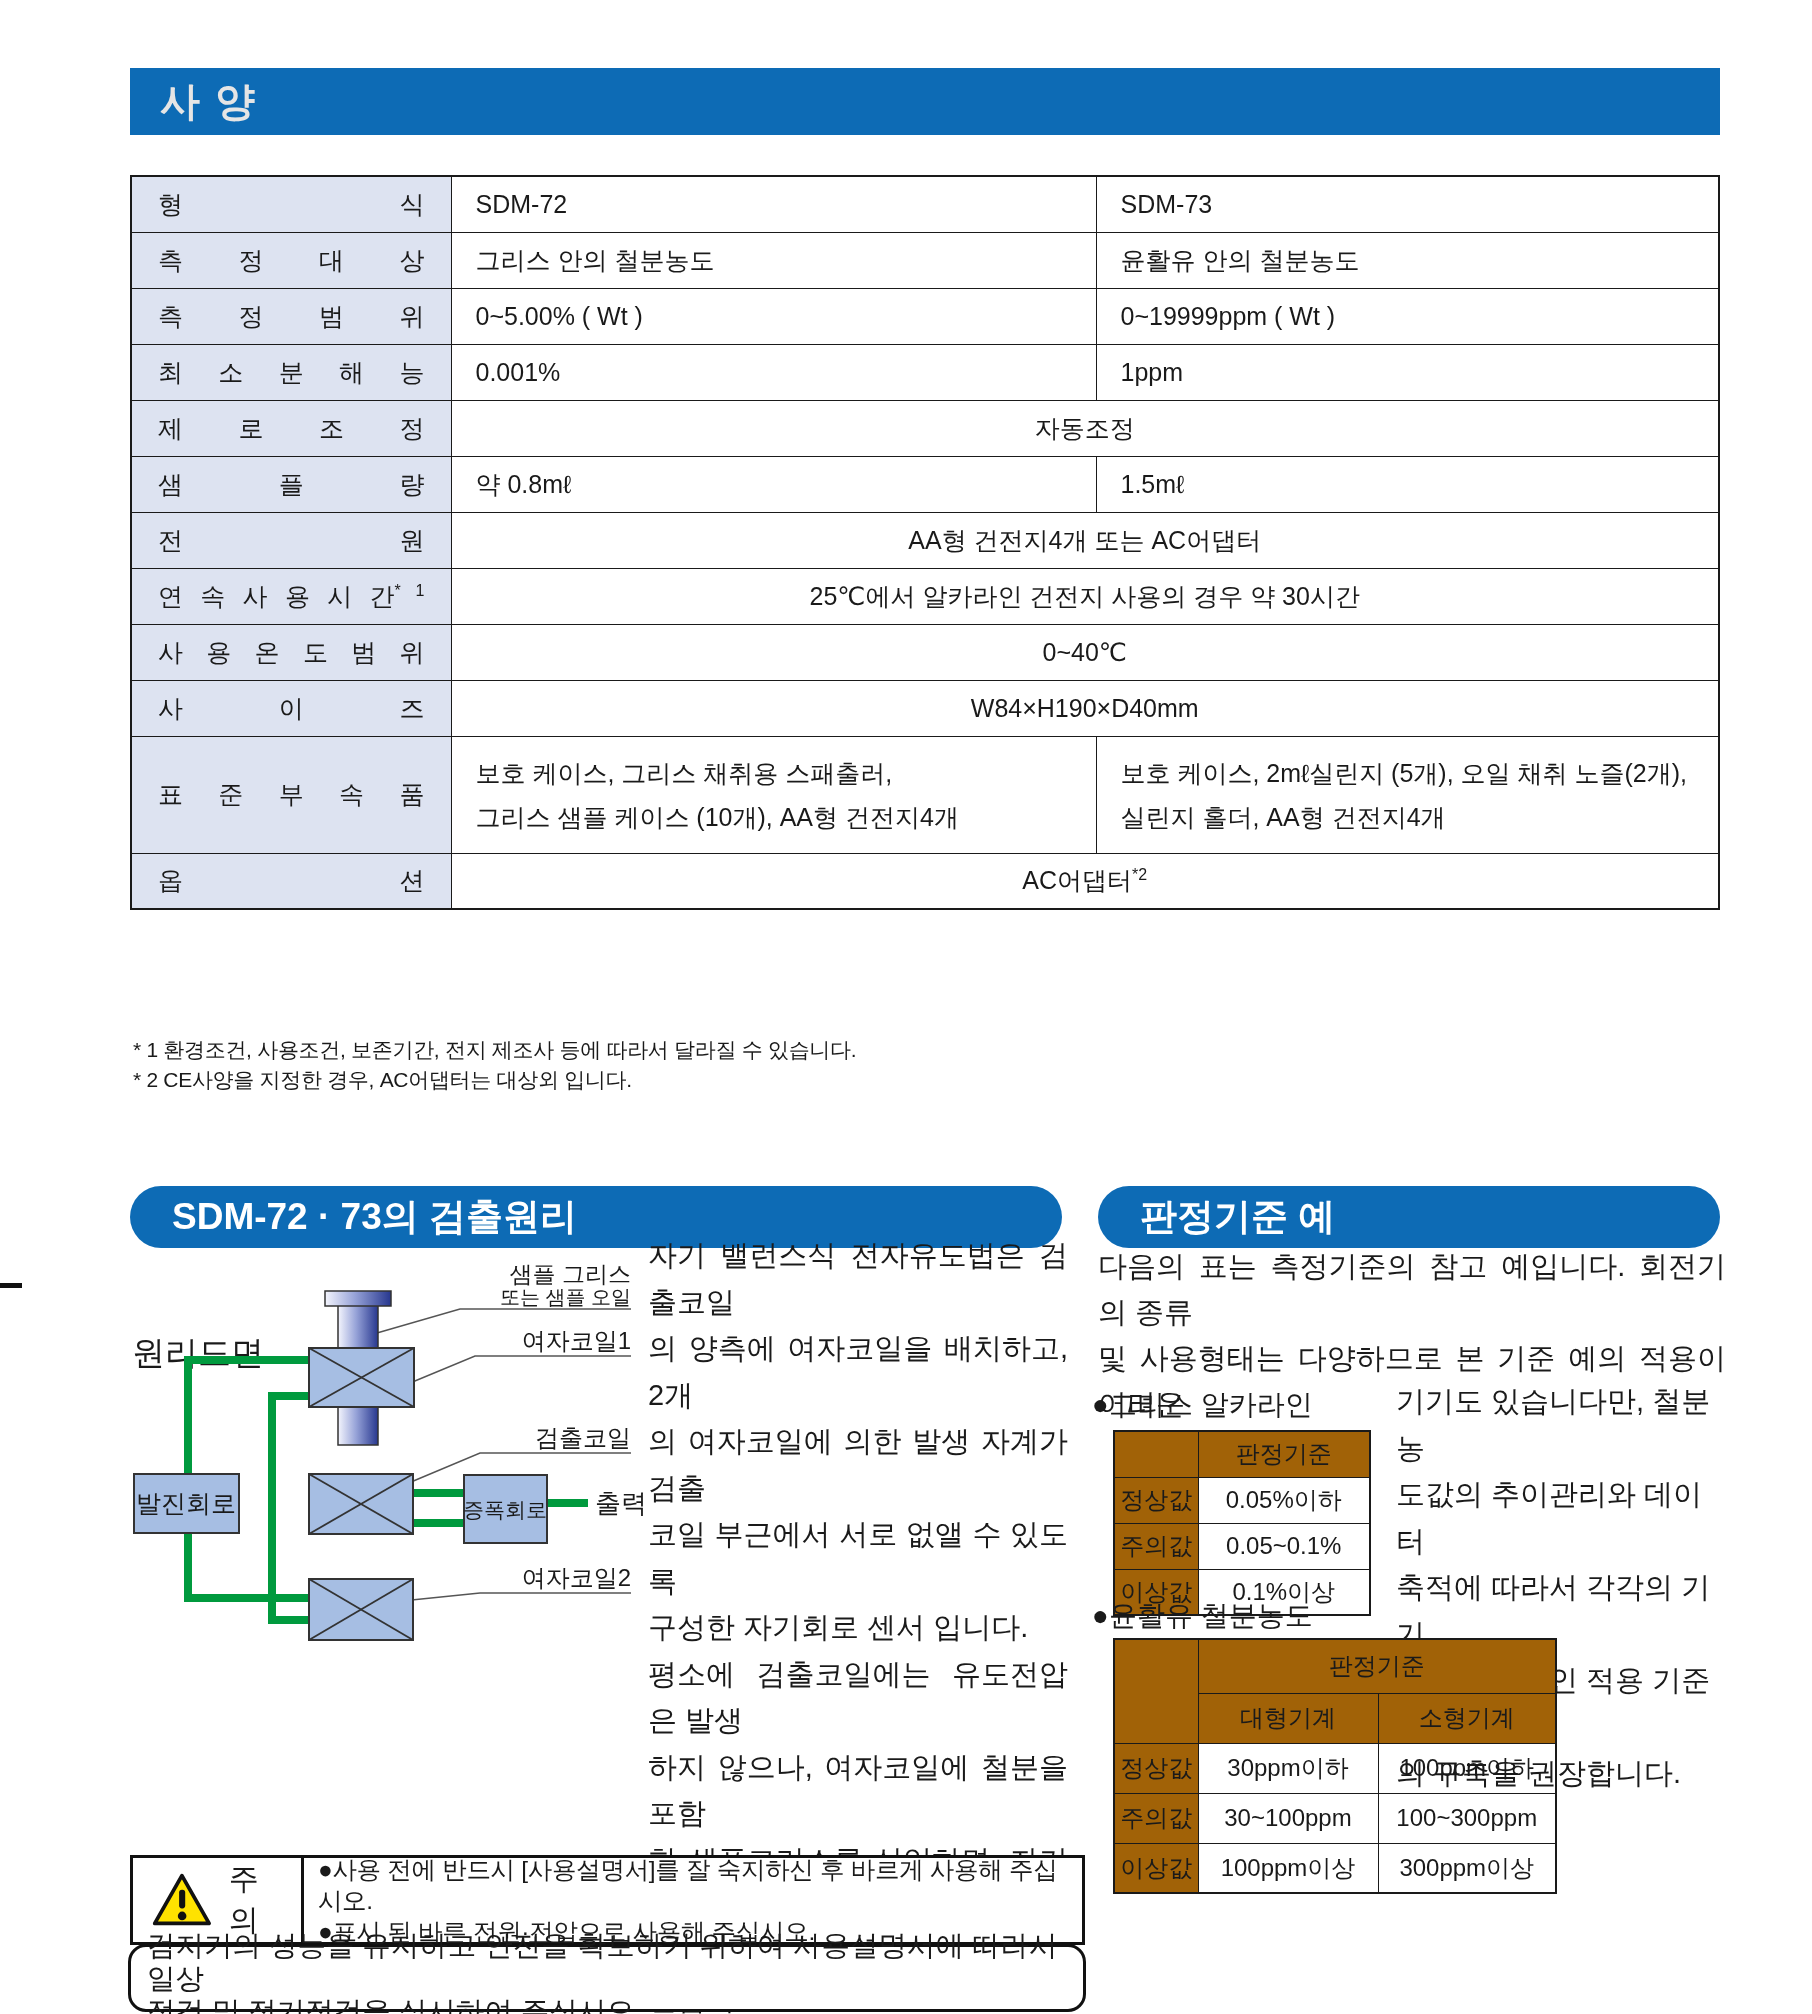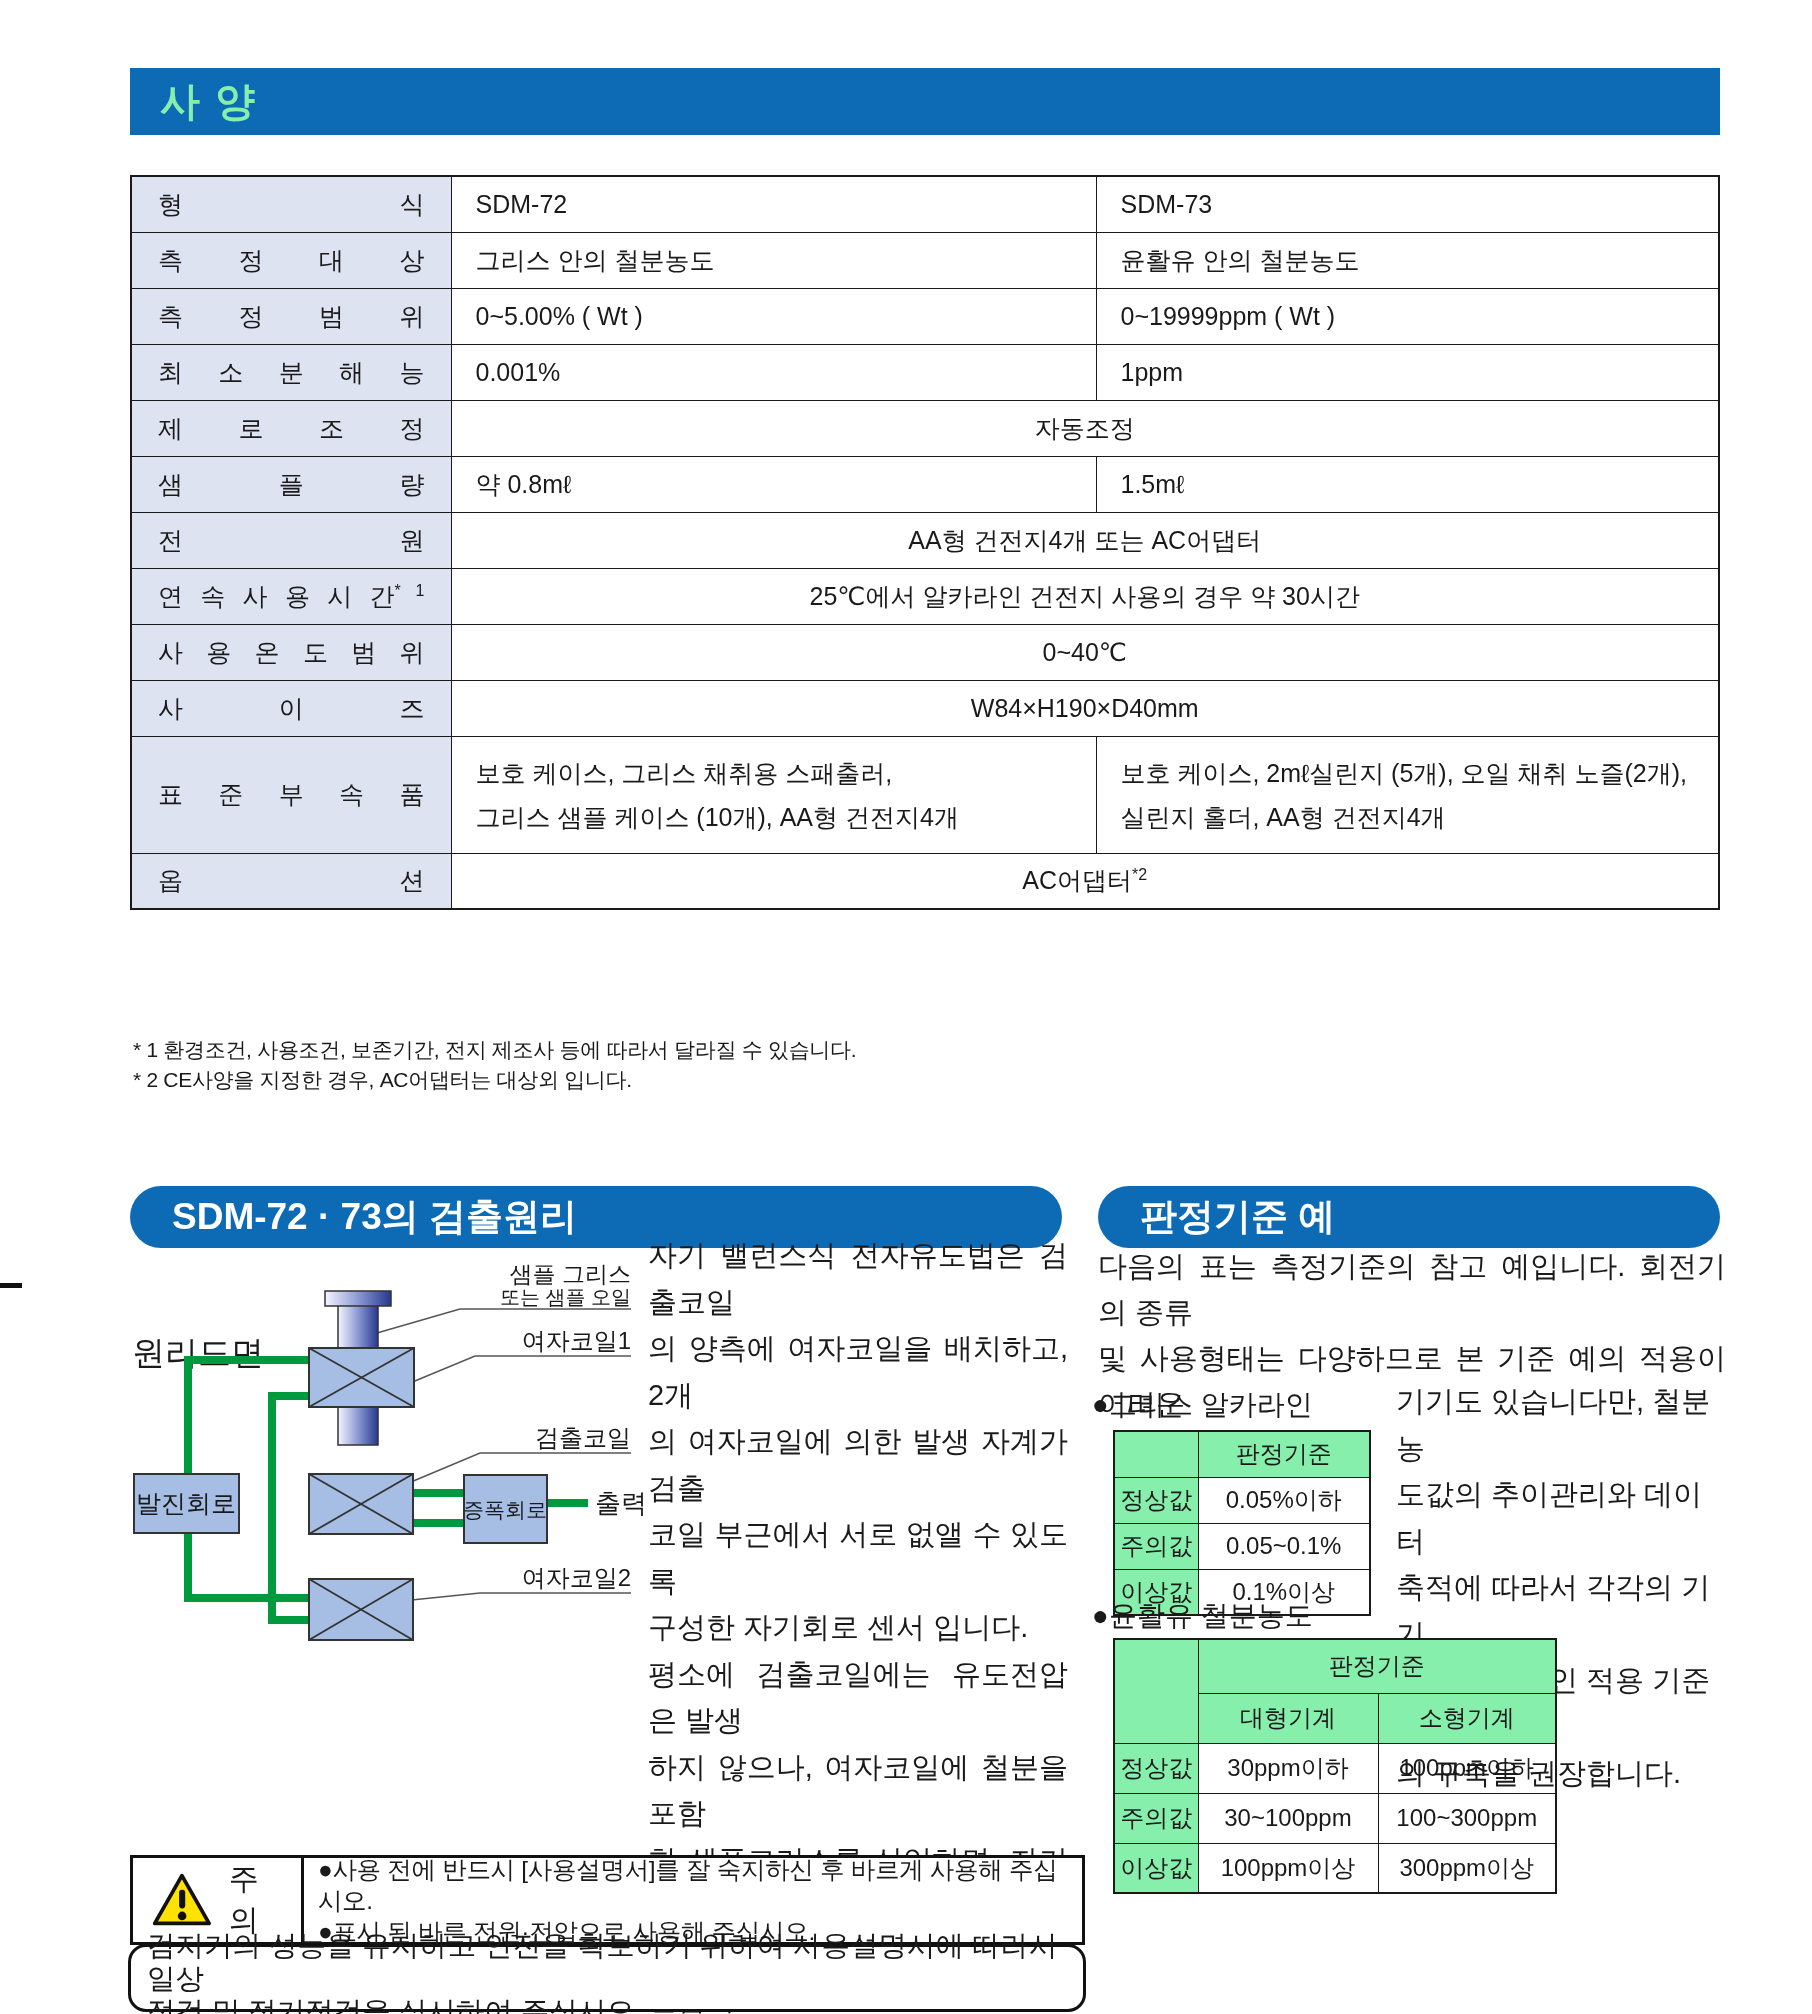--- a/index.html
+++ b/index.html
@@ -6,21 +6,21 @@
   html,body { background:#ffffff; }
   #page {
     position:relative; width:1812px; height:2014px; background:#ffffff;
     font-family:"Liberation Sans","DejaVu Sans",sans-serif; color:#1a1a1a; overflow:hidden;
   }
   .crop-mark { position:absolute; left:0; top:1283px; width:22px; height:5px; background:#111; }
 
   
   .titlebar {
     position:absolute; left:130px; top:68px; width:1590px; height:67px;
-    background:#0d6bb5; color:#86efac; font-weight:bold; font-size:40px;
+    background:#0d6bb5; color:#e5e5e5; font-weight:bold; font-size:40px;
     display:flex; align-items:center; padding-left:30px; letter-spacing:2px;
   }
 
   
   table.spec {
     position:absolute; left:130px; top:175px; width:1588px;
     border-collapse:collapse; table-layout:fixed; font-size:25px;
     border:2px solid #1a1a1a;
   }
   table.spec td { border:1px solid #1a1a1a; vertical-align:middle; }
@@ -69,21 +69,21 @@
   table.judge {
     position:absolute; left:1113px; border-collapse:collapse; table-layout:fixed;
     font-size:24px; text-align:center; border:2px solid #1a1a1a;
   }
   table.judge th, table.judge td { border:1.5px solid #1a1a1a; font-weight:normal; vertical-align:middle; }
   table.judge.grease { top:1430px; }
   table.judge.grease tr { height:46px; }
   table.judge.oil { top:1638px; }
   table.judge.oil tr { height:50px; }
   table.judge.oil tr.hd1 { height:54px; }
-  .beige { background:#86efac;margin-left:7px; }
+  .beige { background:#a16207;margin-left:7px; }
 
   
   .warn1 {
     position:absolute; left:130px; top:1855px; width:955px; height:90px;
     border:3px solid #111; display:flex; align-items:stretch; background:#fff;
   }
   .w1-left { display:flex; align-items:center; gap:16px; padding:0 16px 0 18px; }
   .w1-caution { font-size:30px; }
   .w1-div { width:3px; background:#111; }
   .w1-text { display:flex; align-items:center; padding:0 14px; font-size:24.5px; line-height:31px; white-space:pre-line; letter-spacing:-0.3px; }

